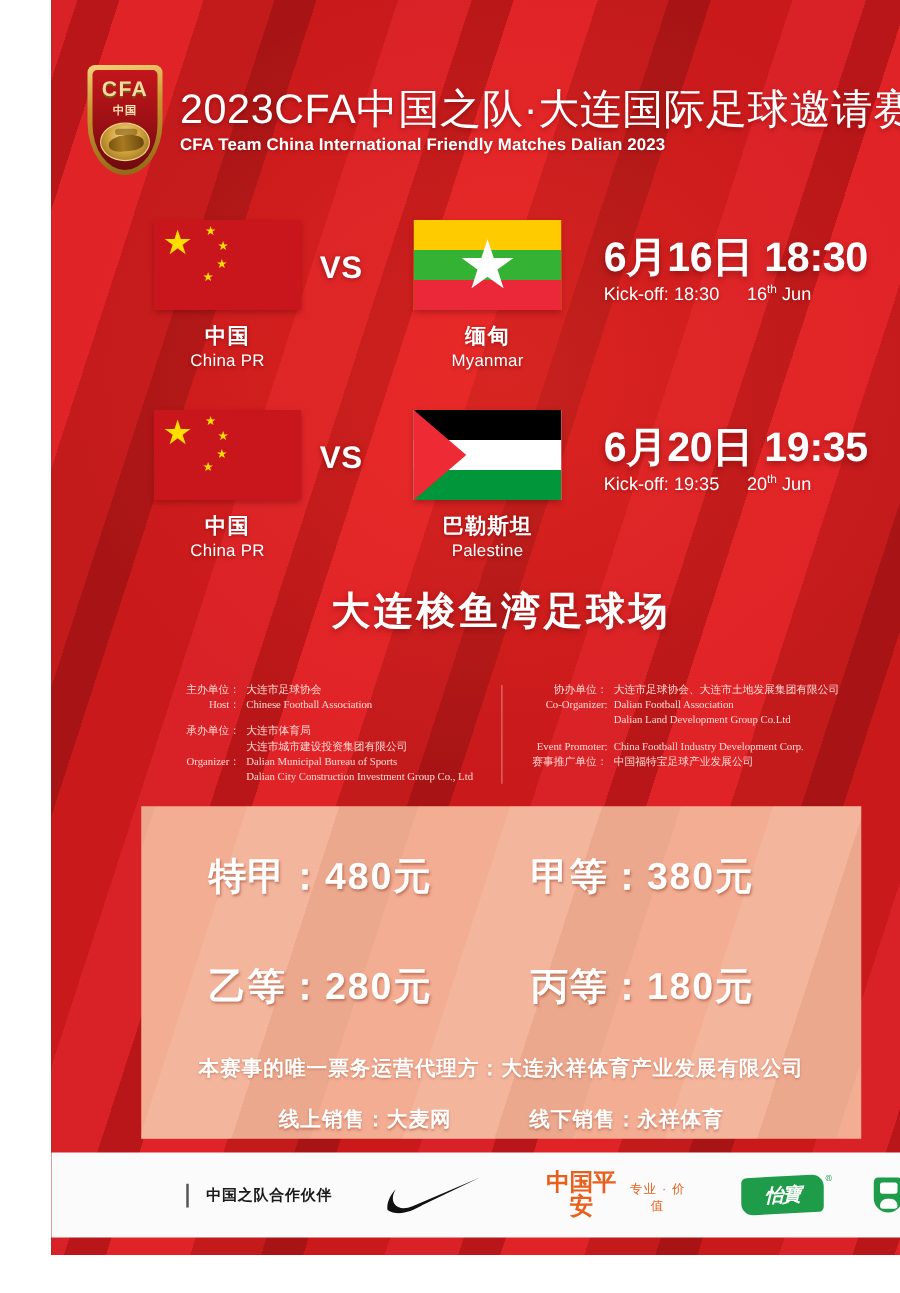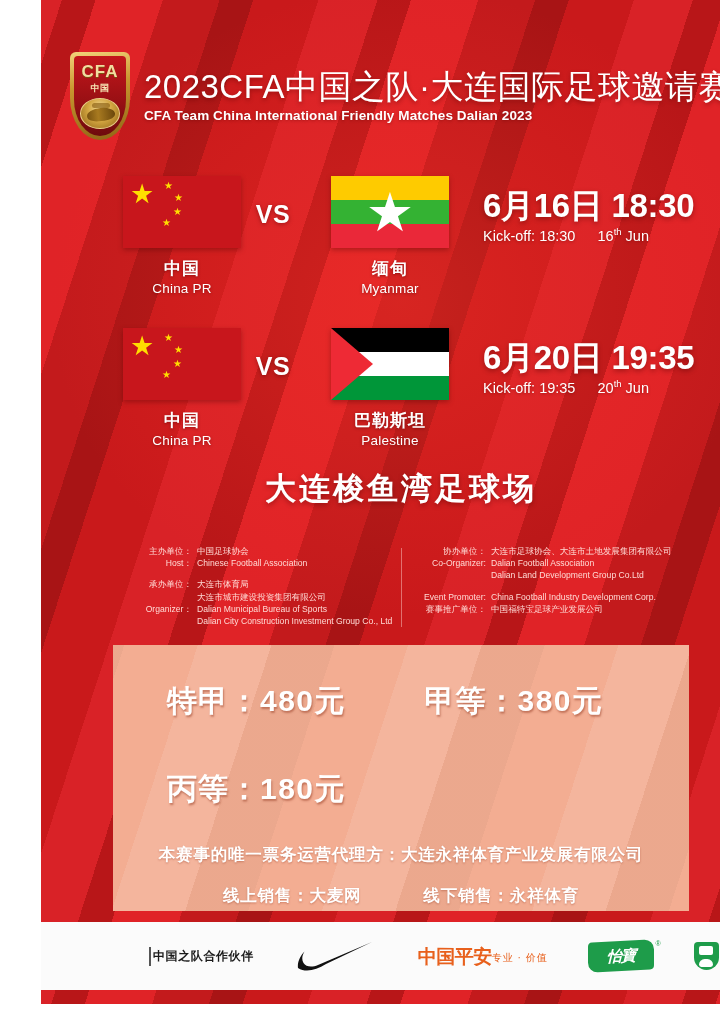--- a/index.html
+++ b/index.html
@@ -177,21 +177,21 @@
   .venue-en {
     margin-top: 2px; font-size: 15.5px; font-weight: 400; color: #F6CFCB;
     letter-spacing: .6px; text-shadow: 0 1px 3px rgba(80,0,0,.4);
   }
 
   
   .orgs {
     position: absolute; top: 545px; left: 0; width: 720px; height: 85px;
     display: flex; color: #FFD9D4;
   }
-  .org-col { width: 50%; padding: 0 24px; position: relative; }
+  .org-col { width: 50%; padding: 0 24px; position: relative; font-family: Liberation Serif, serif; }
   .org-col.left { padding-left: 98px; }
   .org-col.right { padding-left: 22px; }
   .org-col.right::before {
     content: ""; position: absolute; left: 0; top: 3px; bottom: 3px;
     width: 1px; background: rgba(255,220,215,.45);
   }
   .org-block { margin-bottom: 9px; }
   .org-row { display: flex; font-size: 8.6px; line-height: 1.42; white-space: nowrap; }
   .org-label { text-align: right; flex: none; padding-right: 5px; }
   .org-label.w-cn { width: 58px; }
@@ -237,21 +237,21 @@
     text-shadow: 0 1px 2px rgba(150,60,35,.45);
   }
 
   
   .sponsors {
     position: absolute; left: 0; top: 922px; width: 720px; height: 68px;
     background: #FBFBFB;
     display: flex; align-items: center; padding-left: 108px; gap: 0;
   }
   .sp-label {
-    display: flex; align-items: center; gap: 2px;
+    display: flex; align-items: center; gap: 14px;
     font-size: 12px; font-weight: 700; color: #1A1A1A; letter-spacing: .6px;
     white-space: nowrap;
   }
   .sp-bar { width: 2px; height: 19px; background: #555; display: inline-block; }
   .sp-item { display: flex; align-items: center; justify-content: center; }
   .sp-nike { margin-left: 42px; width: 78px; }
   .sp-pingan { margin-left: 44px; text-align: center; }
   .pingan-main {
     font-size: 19px; font-weight: 800; color: #E8601C; letter-spacing: -.5px; line-height: 1;
   }
@@ -387,21 +387,21 @@
 
   <div class="venue layer">
     <div class="venue-cn">大连梭鱼湾足球场</div>
   </div>
 
   <div class="orgs layer">
     <div class="org-col left">
       <div class="org-block">
         <div class="org-row">
           <span class="org-label w-cn">主办单位：</span>
-          <span class="org-val">中国足球协会</span>
+          <span class="org-val">大连市足球协会</span>
         </div>
         <div class="org-row">
           <span class="org-label w-en">Host：</span>
           <span class="org-val">Chinese Football Association</span>
         </div>
       </div>
       <div class="org-block">
         <div class="org-row">
           <span class="org-label w-cn">承办单位：</span>
           <span class="org-val">
@@ -449,20 +449,23 @@
     <div class="ticket-stripes"></div>
     <div class="ticket-content">
       <div class="price-grid">
         <div class="price-cell">
           <span>特甲：</span><span class="amount">480元</span>
         </div>
         <div class="price-cell">
           <span>甲等：</span><span class="amount">380元</span>
         </div>
         <div class="price-cell">
+          <span>乙等：</span><span class="amount">280元</span>
+        </div>
+        <div class="price-cell">
           <span>丙等：</span><span class="amount">180元</span>
         </div>
       </div>
       <div class="notes">
         <div class="note-main">本赛事的唯一票务运营代理方：大连永祥体育产业发展有限公司</div>
         <div class="note-row">
           <span>线上销售：大麦网</span>
           <span>线下销售：永祥体育</span>
         </div>
       </div>

